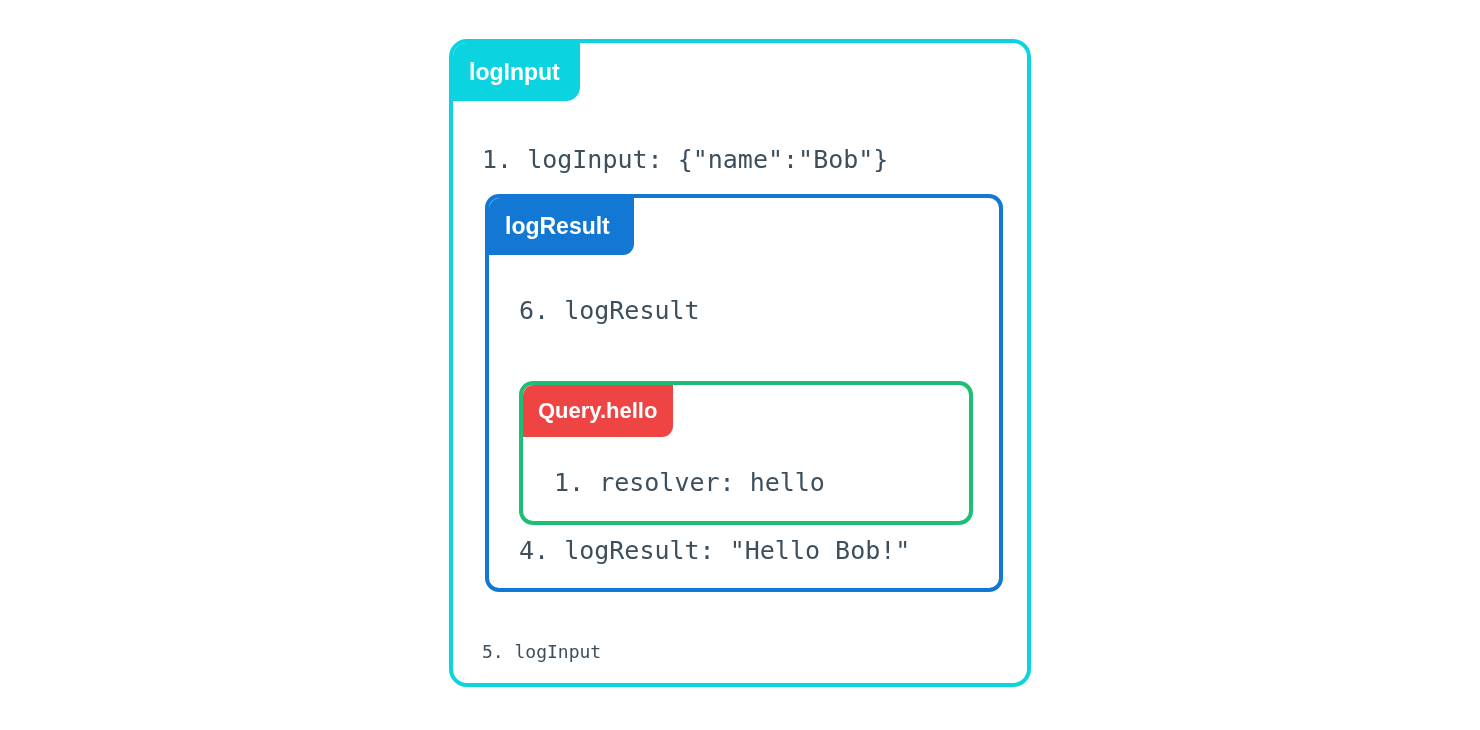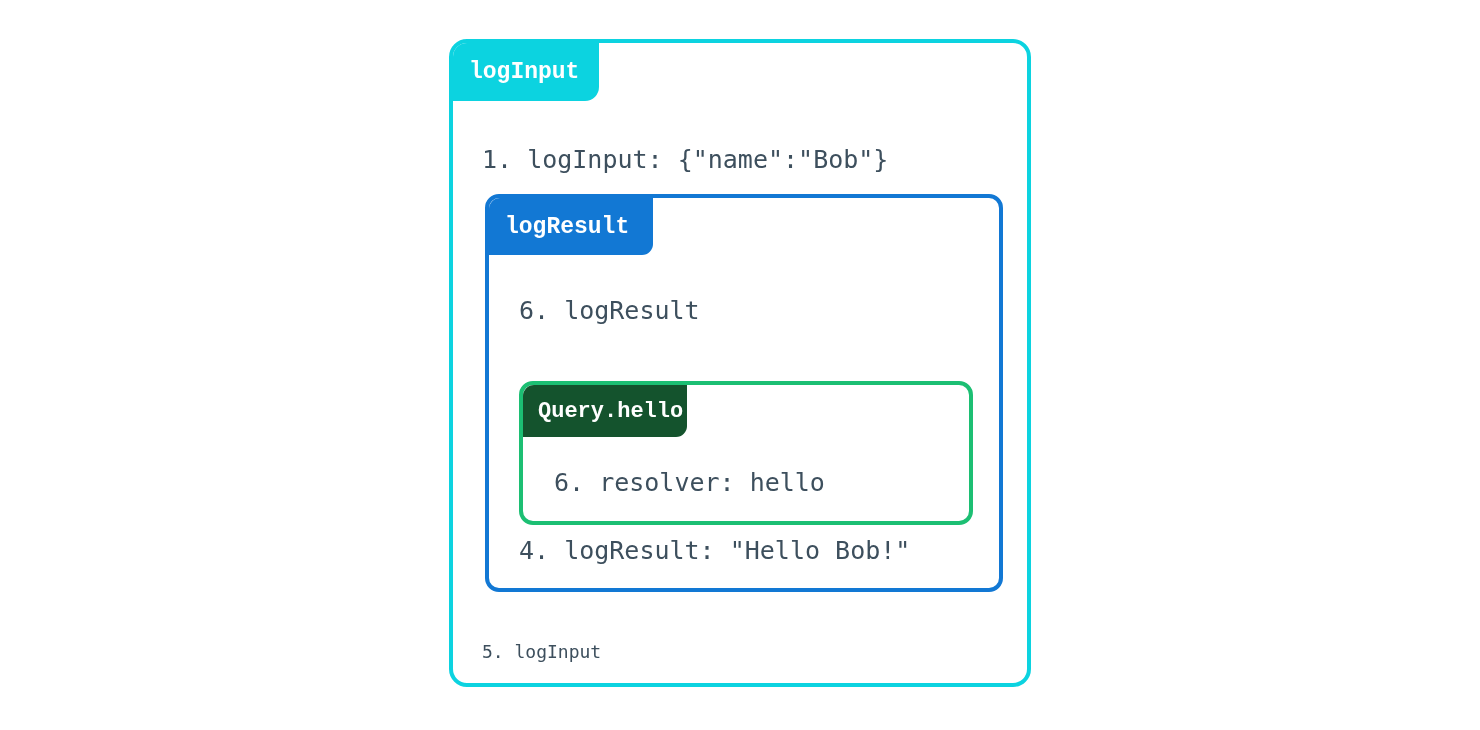--- a/index.html
+++ b/index.html
@@ -29,21 +29,21 @@
     background: #ffffff;
     border-style: solid;
   }
 
   .trace-tab {
     position: absolute;
     box-sizing: border-box;
     display: flex;
     align-items: center;
     color: #ffffff;
-    font-family: Liberation Mono, monospace;
+    font-family: Liberation Sans, sans-serif;
     font-weight: bold;
     white-space: nowrap;
     letter-spacing: 0px;
     text-align: right;
   }
 
   .trace-line {
     position: absolute;
     box-sizing: border-box;
     color: #3d4f5d;
@@ -123,22 +123,22 @@
     width: 454px;
     height: 144px;
     border-width: 4px;
     border-color: #1cbf73;
     border-radius: 14px;
   }
   #tab-queryhello {
     left: 0px;
     top: 0px;
     height: 52px;
-    padding: 0 4px 0 15px;
-    background: #14532d;
+    padding: 0 16px 0 15px;
+    background: #ef4444;
     border-radius: 11px 0 11px 0;
     font-size: 22px;
   }
   #line-3 {
     left: 31px;
     top: 81px;
     font-size: 25px;
     line-height: 34px;
   }
 </style>
@@ -162,21 +162,21 @@
       </div>
 
       <div class="trace-line" id="line-2">6. logResult</div>
 
       <div class="trace-box" id="box-queryhello">
 
         <div class="trace-tab" id="tab-queryhello">
           <span>Query.hello</span>
         </div>
 
-        <div class="trace-line" id="line-3">6. resolver: hello</div>
+        <div class="trace-line" id="line-3">1. resolver: hello</div>
       </div>
 
       <div class="trace-line" id="line-4">4. logResult: "Hello Bob!"</div>
     </div>
 
     <div class="trace-line" id="line-5">5. logInput</div>
   </div>
 
 </div>
 

